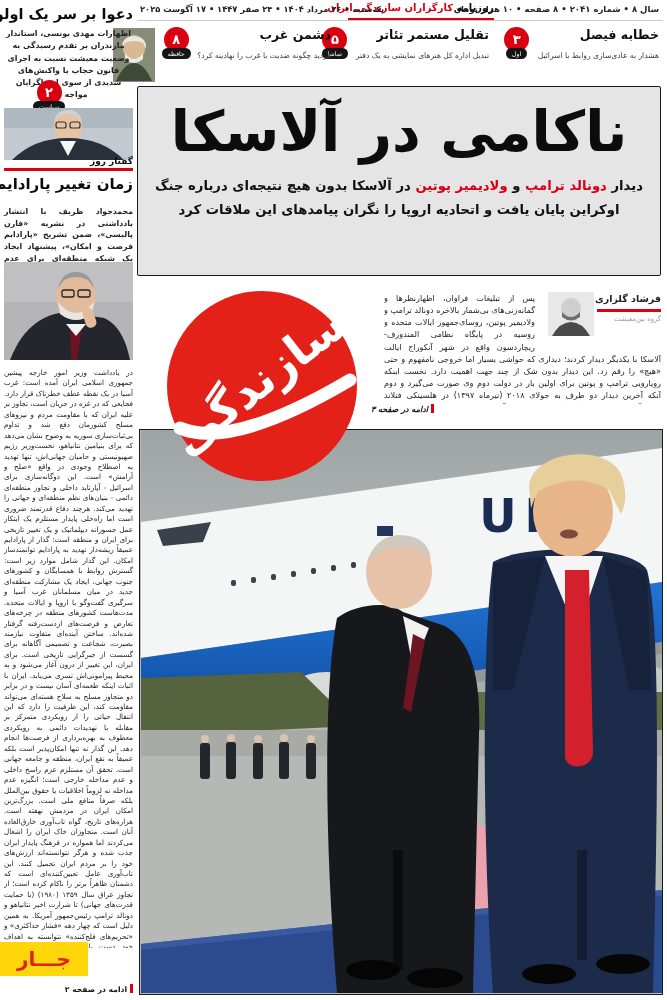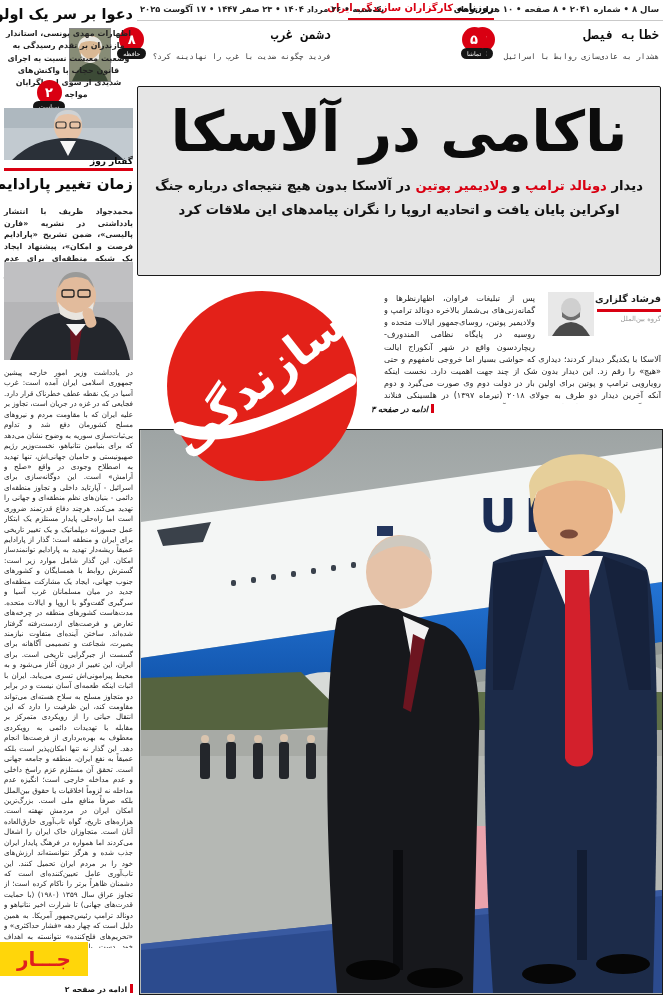--- a/index.html
+++ b/index.html
@@ -11,21 +11,21 @@
   
   .meta-right{position:absolute;top:4px;right:8px;font-size:8.5px;font-weight:bold;color:#222;white-space:nowrap;}
   .paper{position:absolute;top:2px;left:348px;width:146px;text-align:center;font-size:10px;font-weight:bold;white-space:nowrap;}
   .paper .pname{color:#d90012;}
   .paper-bar{position:absolute;top:18px;left:348px;width:146px;height:2.5px;background:#d90012;}
   .date-line{position:absolute;top:4px;left:140px;font-size:8.3px;font-weight:bold;color:#222;white-space:nowrap;}
   .top-rule{position:absolute;top:20px;left:137px;width:526px;height:1px;background:#c9c9c9;}
 
   
   .teaser{position:absolute;top:27px;display:flex;direction:rtl;gap:6px;align-items:flex-start;}
-  .t-text{text-align:right;font-family:Liberation Mono, monospace;}
+  .t-text{text-align:right;}
   .t-title{font-size:12.5px;font-weight:900;color:#0d0d0d;white-space:nowrap;}
   .t-sub{font-size:7.6px;color:#3b3b3b;margin-top:9px;white-space:nowrap;}
   .t-badge{display:flex;flex-direction:column;align-items:center;width:30px;flex:0 0 auto;}
   .t-circle{width:25px;height:25px;border-radius:50%;background:#d90012;color:#fff;font-weight:bold;font-size:13px;display:flex;align-items:center;justify-content:center;}
   .t-pill{background:#151515;color:#fff;font-size:6.2px;padding:2px 6px;border-radius:6px;margin-top:-4px;white-space:nowrap;}
   #teaser-3{right:8px;}
   #teaser-5{right:178px;}
   #teaser-8{right:336px;}
   .t-photo{width:40px;height:52px;border:1px solid #888;flex:0 0 auto;margin-top:1px;}
 
@@ -86,20 +86,24 @@
     <div class="t-title">خطابه فیصل</div>
     <div class="t-sub">هشدار به عادی‌سازی روابط با اسرائیل</div>
   </div>
   <div class="t-badge">
     <div class="t-circle">۳</div>
     <div class="t-pill">اول</div>
   </div>
 </div>
 
 <div class="teaser" id="teaser-5">
+  <div class="t-text">
+    <div class="t-title">تقلیل مستمر تئاتر</div>
+    <div class="t-sub">تبدیل اداره کل هنرهای نمایشی به یک دفتر</div>
+  </div>
   <div class="t-badge">
     <div class="t-circle">۵</div>
     <div class="t-pill">تماشا</div>
   </div>
 </div>
 
 <div class="teaser" id="teaser-8">
   <div class="t-text">
     <div class="t-title">دشمن غرب</div>
     <div class="t-sub">فردید چگونه ضدیت با غرب را نهادینه کرد؟</div>
@@ -122,21 +126,21 @@
   <div class="sub">
     <span>دیدار </span><span class="rd">دونالد ترامپ</span><span> و </span><span class="rd">ولادیمیر پوتین</span><span> در آلاسکا بدون هیچ نتیجه‌ای درباره جنگ اوکراین پایان یافت و اتحادیه اروپا را نگران پیامدهای این ملاقات کرد</span>
   </div>
 </section>
 
 <div class="article">
   <div class="authorbox">
     <div class="a-nameblock">
       <div class="a-name">فرشاد گلزاری</div>
       <div class="a-bar"></div>
-      <div class="a-group">گروه بین‌الملل</div>
+      <div class="a-group">گروه بین‌معیشت</div>
     </div>
     <svg class="a-photo" viewBox="0 0 46 44" xmlns="http://www.w3.org/2000/svg">
       <rect width="46" height="44" fill="#e8e8e8"></rect>
       <ellipse cx="23" cy="17" rx="10" ry="11" fill="#cfcfcf"></ellipse>
       <path d="M14,20 Q23,30 32,20 L32,25 Q23,32 14,25 Z" fill="#6e6e6e"></path>
       <path d="M4,44 Q12,30 23,30 Q34,30 42,44 Z" fill="#4a4a4a"></path>
     </svg>
   </div>
   <span>پس از تبلیغات فراوان، اظهارنظرها و گمانه‌زنی‌های بی‌شمار بالاخره دونالد ترامپ و ولادیمیر پوتین، روسای‌جمهور ایالات متحده و روسیه در پایگاه نظامی المندورف-ریچاردسون واقع در شهر آنکوراج ایالت آلاسکا با یکدیگر دیدار کردند؛ دیداری که حواشی بسیار اما خروجی نامفهوم و حتی «هیچ» را رقم زد. این دیدار بدون شک از چند جهت اهمیت دارد. نخست اینکه رویارویی ترامپ و پوتین برای اولین بار در دولت دوم وی صورت می‌گیرد و دوم آنکه آخرین دیدار دو طرف به جولای ۲۰۱۸ (تیرماه ۱۳۹۷) در هلسینکی فنلاند بازمی‌گردد. اما سومین نکته که به نوعی باید آن را اصلی‌ترین و مهمترین موضوع دانست، این است که این دیدار از ابتدای به راه افتادن جنگ روسیه و اوکراین در فوریه ۲۰۲۲ (اسفند ۱۴۰۰) نخستین مواجهه روسای‌جمهور آمریکا و روسیه حساب می‌آید. تا پیش از ورود ترامپ به کاخ سفید برای دومین بار، بسیاری بر این عقیده بودند که بایدن با پوتین در مورد جنگ اوکراین دیدار خواهد کرد اما در نهایت این اتفاق رخ نداد و ترامپ میزبان وی شد.</span>
 </div>

